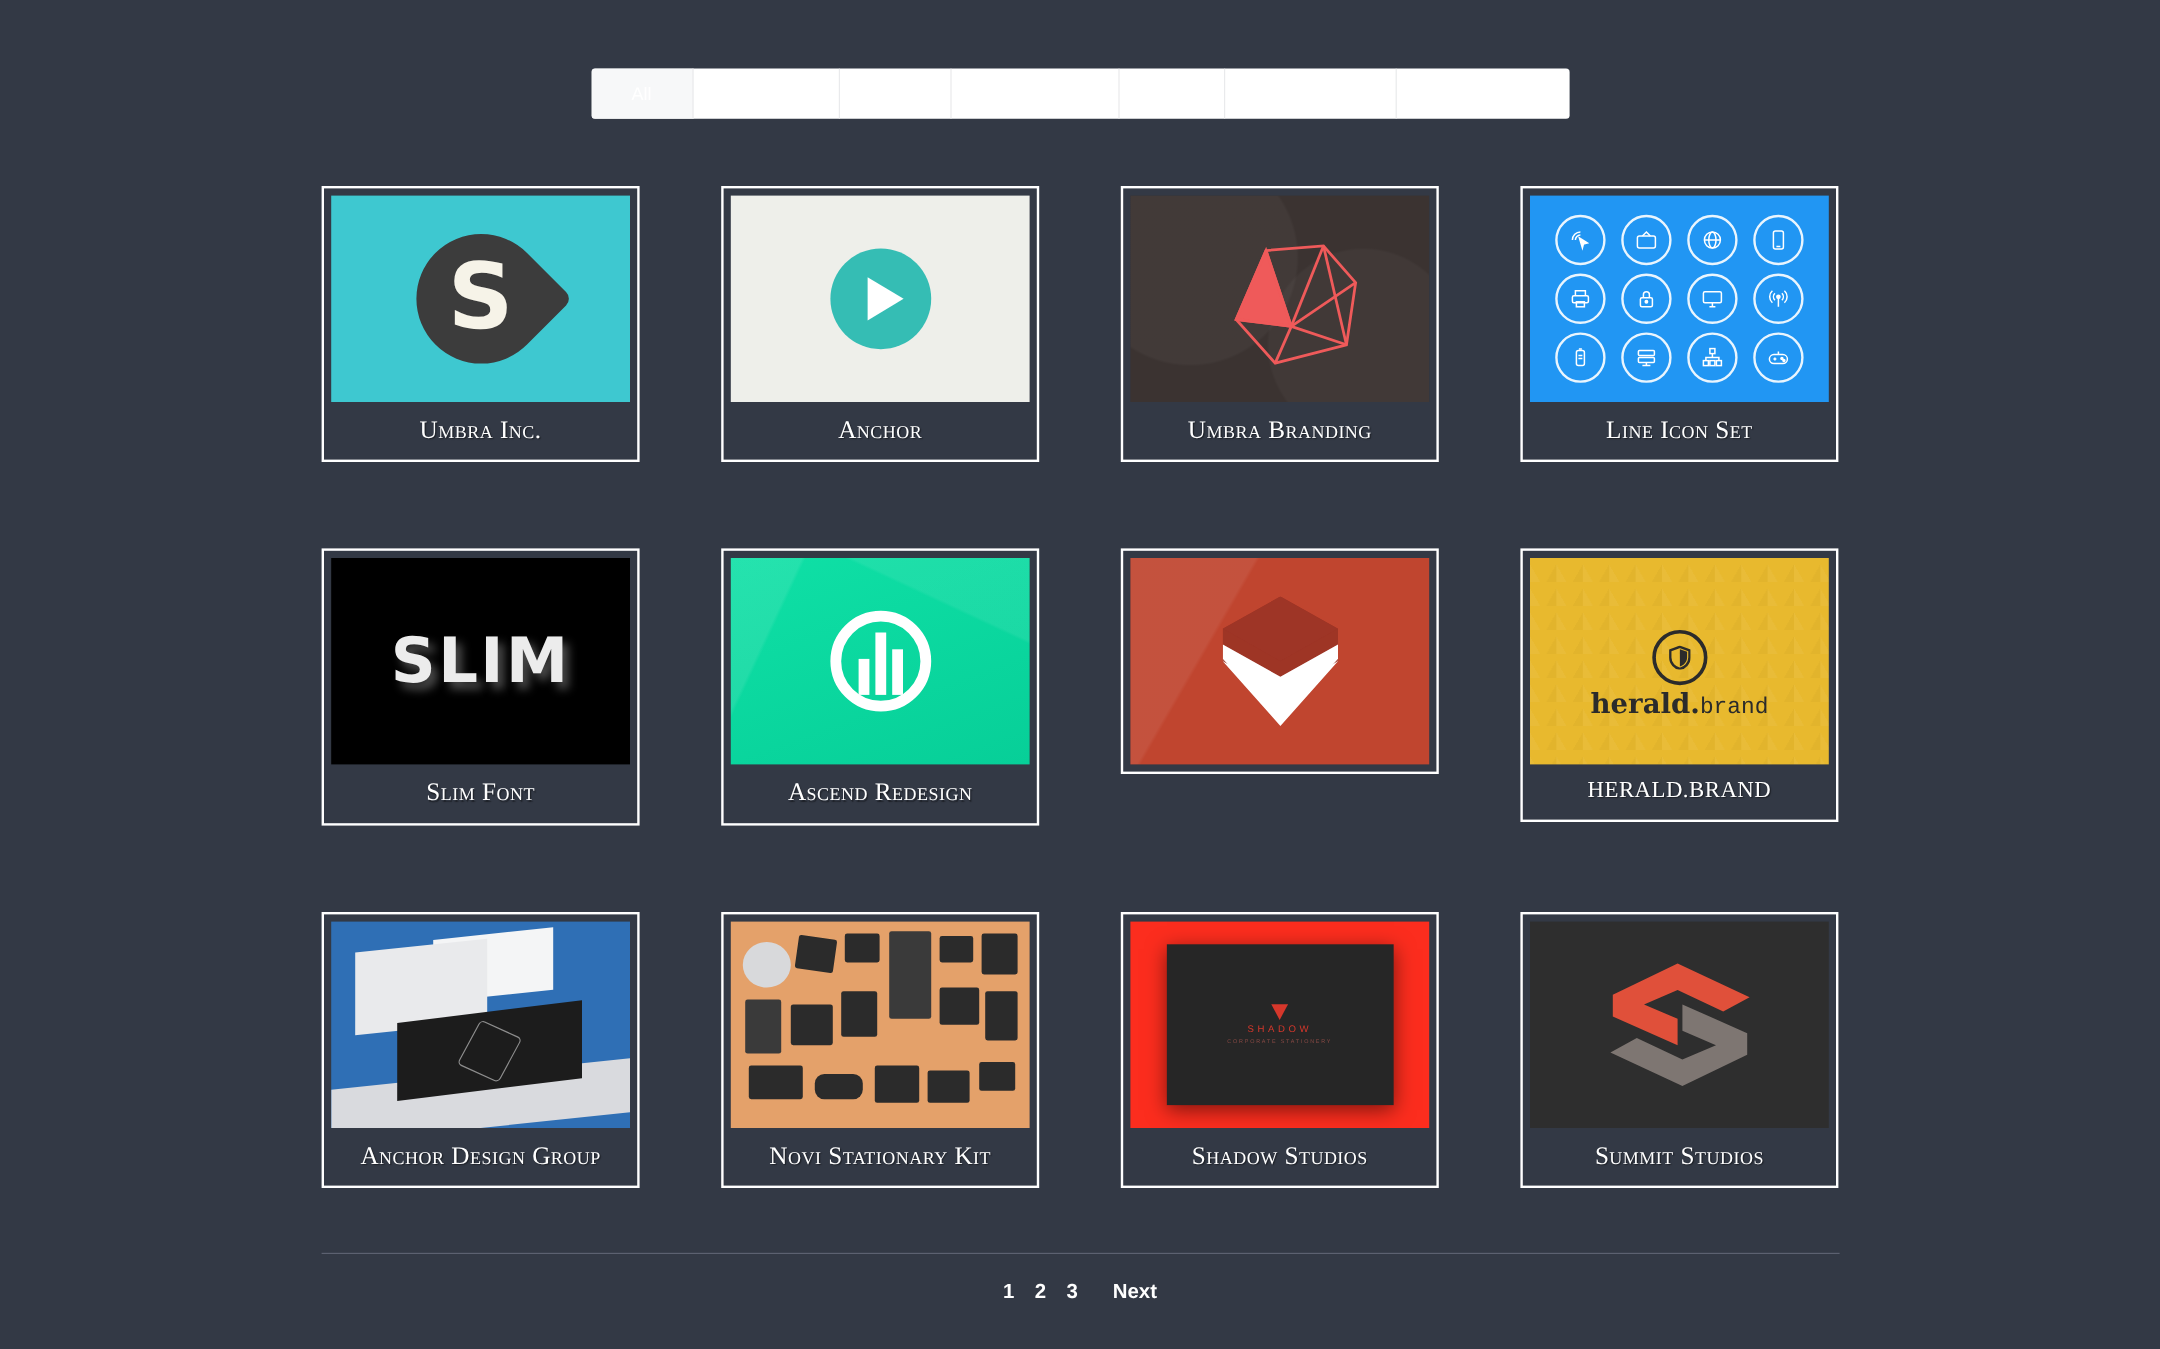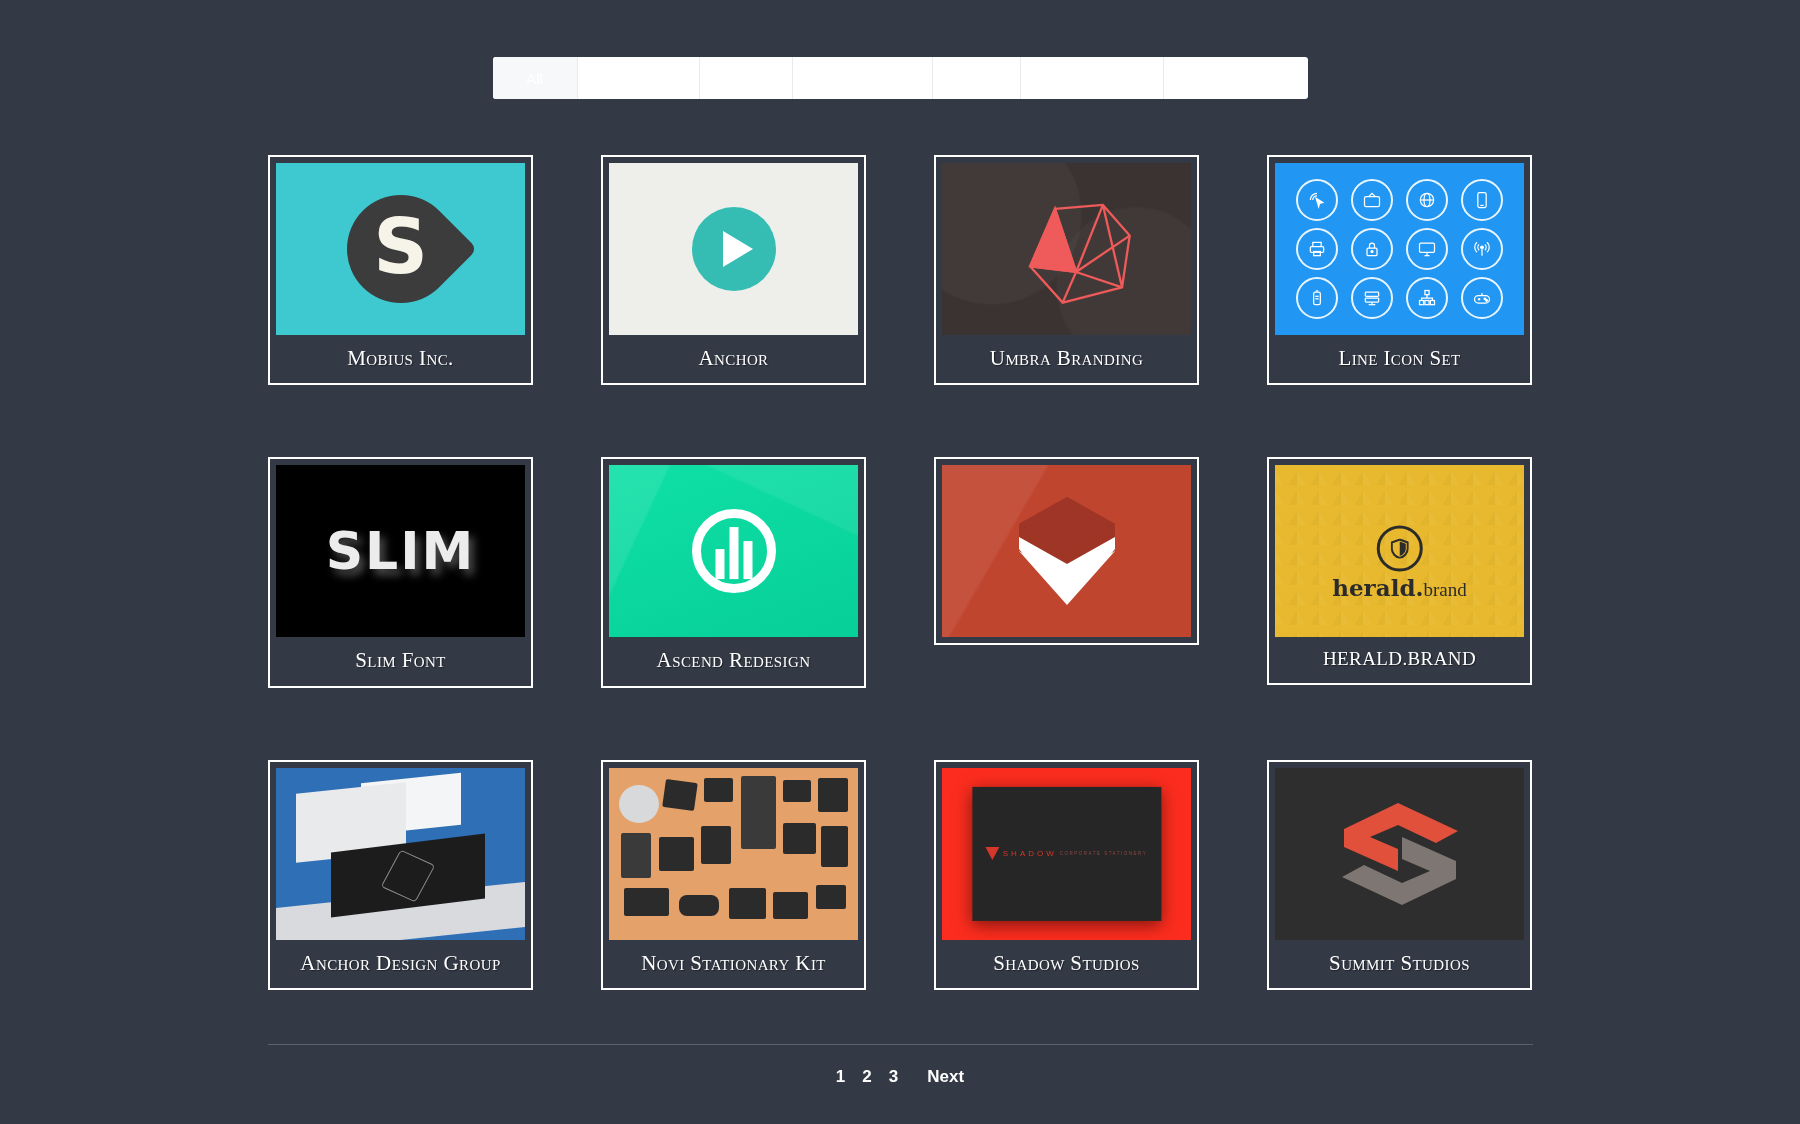--- a/index.html
+++ b/index.html
@@ -217,21 +217,21 @@
   }
   .hd-mark{
     width:40px; height:40px; border-radius:50%;
     border:3px solid #2b2b2b; display:flex;
     align-items:center; justify-content:center;
   }
   .hd-word{
     font-family:"DejaVu Serif", serif; font-size:23px; color:#2b2b2b;
     font-weight:bold; line-height:1;
   }
-  .hd-word em{ font-style:normal; font-family:Liberation Serif, serif; font-weight:normal; font-size:19px; }
+  .hd-word em{ font-style:normal; font-family:Liberation Mono, monospace; font-weight:normal; font-size:19px; }
 
   
   .art-anchor { background: #2f6fb5; }
   .an-paper{ position:absolute; left:8%; top:12%; width:44%; height:40%; background:#e9eaec; transform:skewY(-6deg); }
   .an-paper2{ position:absolute; left:34%; top:6%; width:40%; height:30%; background:#f4f5f6; transform:skewY(-6deg); }
   .an-card{
     position:absolute; left:22%; top:44%; width:62%; height:38%;
     background:#1c1c1c; transform: skewY(-7deg);
     display:flex; align-items:center; justify-content:center;
   }
@@ -242,21 +242,21 @@
   .art-novi { background: #e4a16a; }
   .novi-item{ position:absolute; background:#2b2b2b; border-radius:2px; }
 
   
   .art-rebrand { background: #fc2d1e; }
   .rb-book{
     position:absolute; left:50%; top:50%;
     width: 76%; height: 78%; background:#262626;
     transform: translate(-50%,-50%);
     box-shadow: 0 4px 16px rgba(0,0,0,.5);
-    display:flex; flex-direction:row; align-items:center; justify-content:center; gap:3px;
+    display:flex; flex-direction:column; align-items:center; justify-content:center; gap:3px;
   }
   .rb-logo{ width:0;height:0;border-left:7px solid transparent;border-right:7px solid transparent;border-top:13px solid #d6372b; }
   .rb-name{ color:#d6372b; font-size:8px; letter-spacing:3px; font-family:"Liberation Sans",sans-serif; }
   .rb-sub{ color:#8a4a45; font-size:4.5px; letter-spacing:1.5px; }
 
   
   .art-summit { background: #2e2e2e; }
   .sm{ position:absolute; left:50%; top:50%; width:120px; height:110px; transform:translate(-50%,-50%); }
 </style>
 </head>
@@ -288,21 +288,21 @@
   </div>
 </div>
 
 <div class="grid">
 
   <div class="card">
     <div class="thumb art-shadow">
       <div class="sh-badge"></div>
       <div class="sh-s">S</div>
     </div>
-    <div class="card-title">Mobius Inc.</div>
+    <div class="card-title">Umbra Inc.</div>
   </div>
 
   <div class="card">
     <div class="thumb art-airplay">
       <div class="ap-circle"></div>
       <div class="ap-tri"></div>
     </div>
     <div class="card-title">Anchor</div>
   </div>
 

